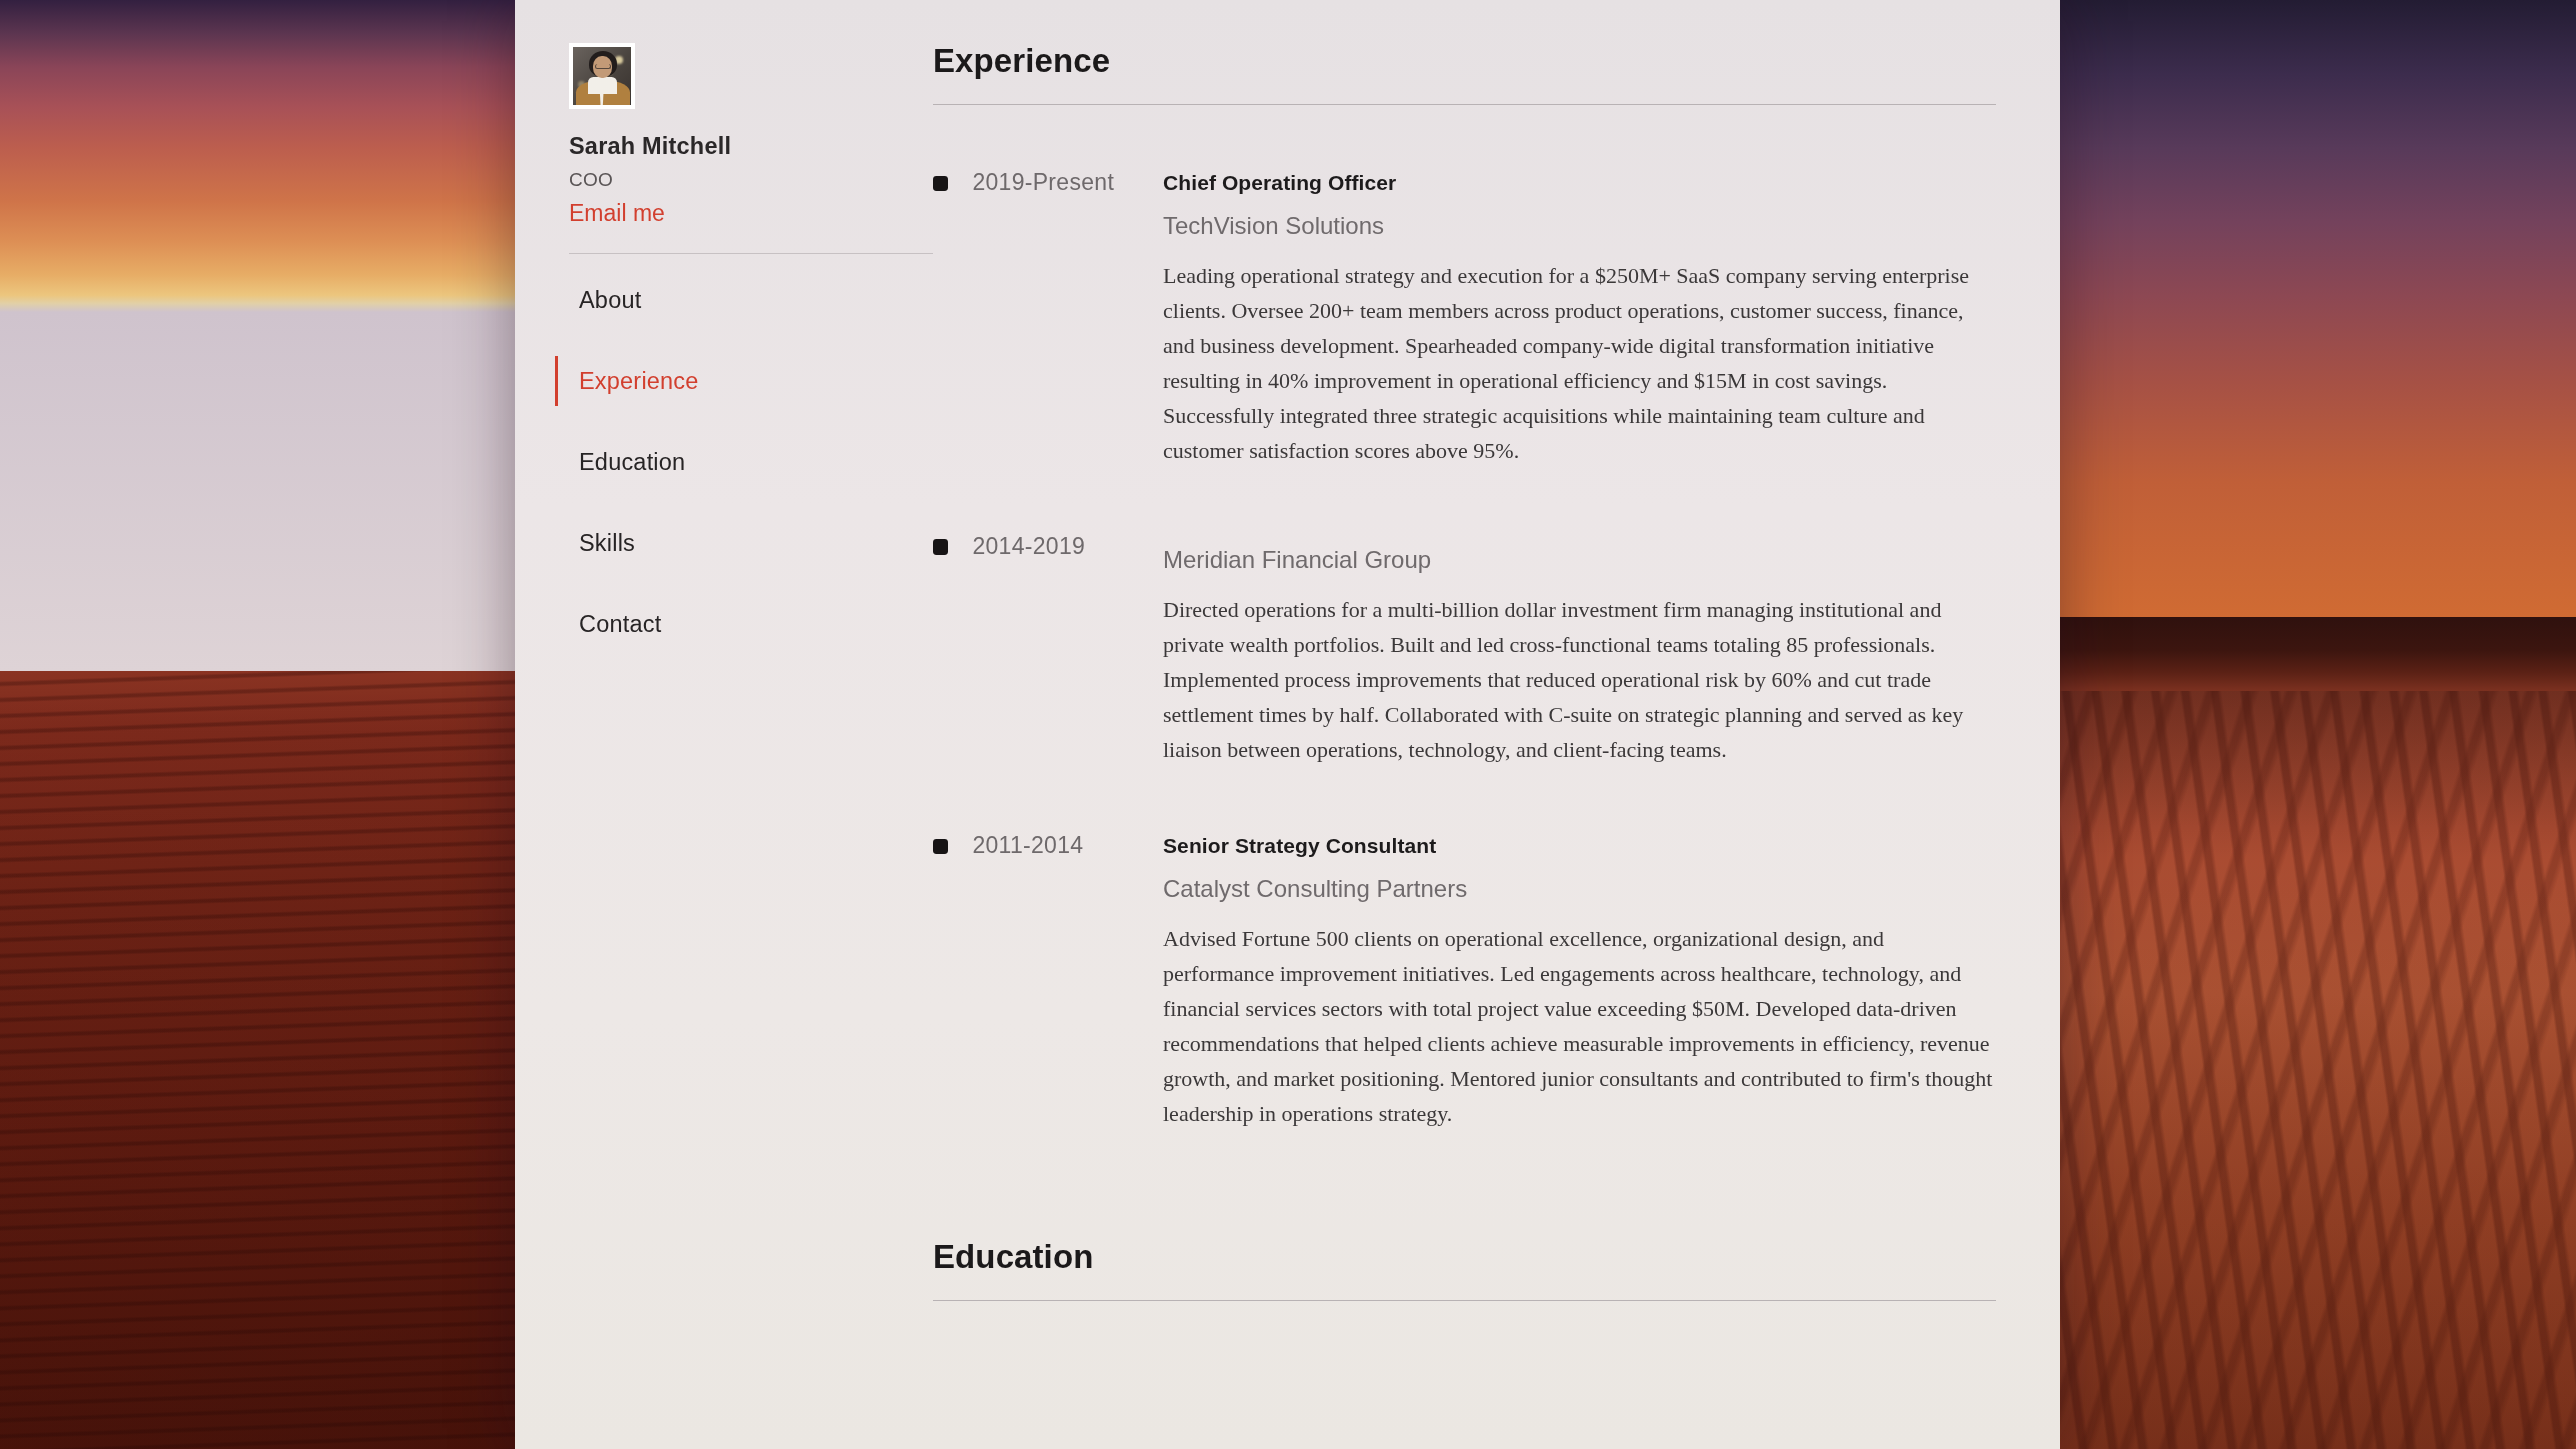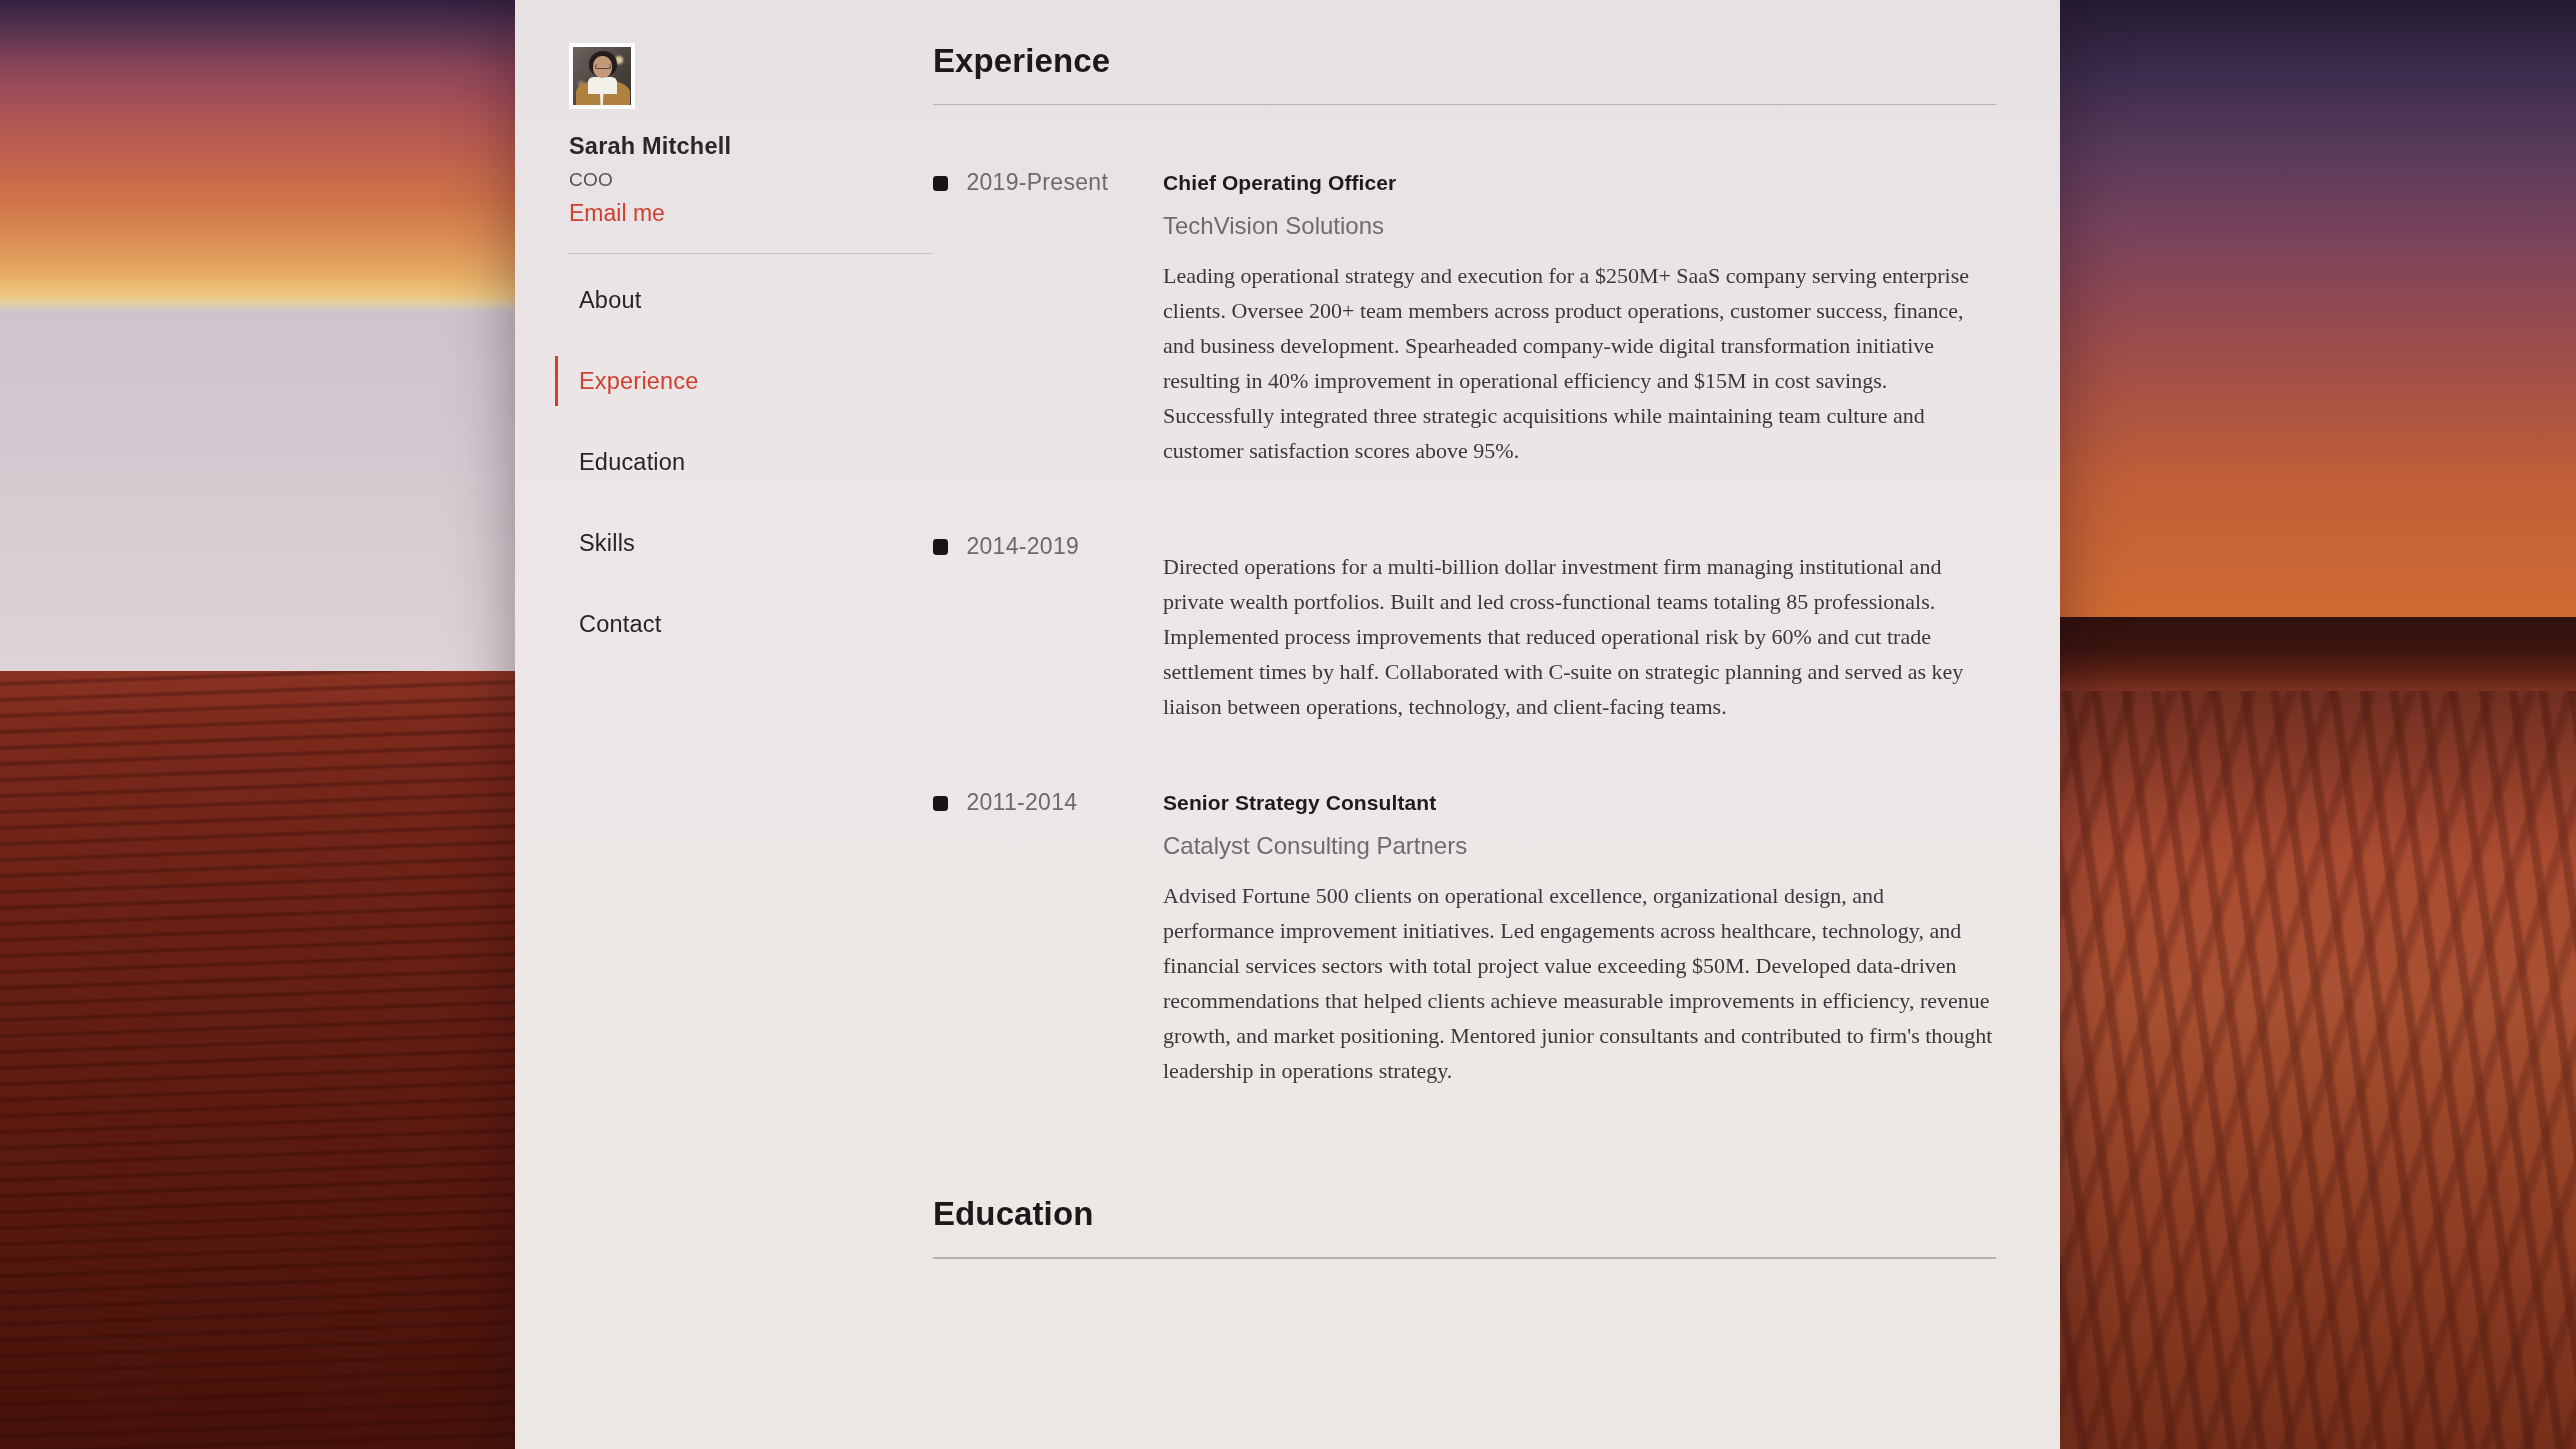--- a/index.html
+++ b/index.html
@@ -77,21 +77,21 @@
   .main { flex:1; padding:42px 64px 0 0; }
   .section-heading { font-size:33px; line-height:38px; font-weight:700; color:#1b191a; letter-spacing:0.1px; }
   .section-divider { margin-top:24px; height:1.3px; background:#b8b2b4; }
   .section-education { margin-top:107px; }
 
   .entry { display:flex; align-items:flex-start; }
   .entry.first { margin-top:63px; }
   .entry + .entry { margin-top:64px; }
   .entry-period { width:230px; flex:none; display:flex; align-items:flex-start; }
   .period-square { width:15.4px; height:15.4px; border-radius:3.4px; background:#171415; margin-top:7.4px; flex:none; }
-  .period-text { margin-left:18px; font-size:23px; line-height:29.5px; color:#6e696b; letter-spacing:0.3px; }
+  .period-text { margin-left:24px; font-size:23px; line-height:29.5px; color:#6e696b; letter-spacing:0.3px; }
   .entry-content { flex:1; }
   .entry-role { font-size:21px; line-height:29.5px; font-weight:700; color:#1d1b1c; letter-spacing:0.1px; }
   .entry-company { margin-top:13.4px; font-size:24px; line-height:29.5px; color:#6f6a6c; }
   .entry-desc { margin-top:17.4px; font-size:22px; line-height:35px; color:#3b3839;font-family:Liberation Serif, serif; }
 </style>
 </head>
 <body>
 
 <div class="stage">
 
@@ -165,20 +165,21 @@
             <div class="entry-desc">Leading operational strategy and execution for a $250M+ SaaS company serving enterprise clients. Oversee 200+ team members across product operations, customer success, finance, and business development. Spearheaded company-wide digital transformation initiative resulting in 40% improvement in operational efficiency and $15M in cost savings. Successfully integrated three strategic acquisitions while maintaining team culture and customer satisfaction scores above 95%.</div>
           </div>
         </div>
 
         <div class="entry">
           <div class="entry-period">
             <span class="period-square"></span>
             <span class="period-text">2014-2019</span>
           </div>
           <div class="entry-content">
+            <div class="entry-company">Meridian Financial Group</div>
             <div class="entry-desc">Directed operations for a multi-billion dollar investment firm managing institutional and private wealth portfolios. Built and led cross-functional teams totaling 85 professionals. Implemented process improvements that reduced operational risk by 60% and cut trade settlement times by half. Collaborated with C-suite on strategic planning and served as key liaison between operations, technology, and client-facing teams.</div>
           </div>
         </div>
 
         <div class="entry">
           <div class="entry-period">
             <span class="period-square"></span>
             <span class="period-text">2011-2014</span>
           </div>
           <div class="entry-content">

